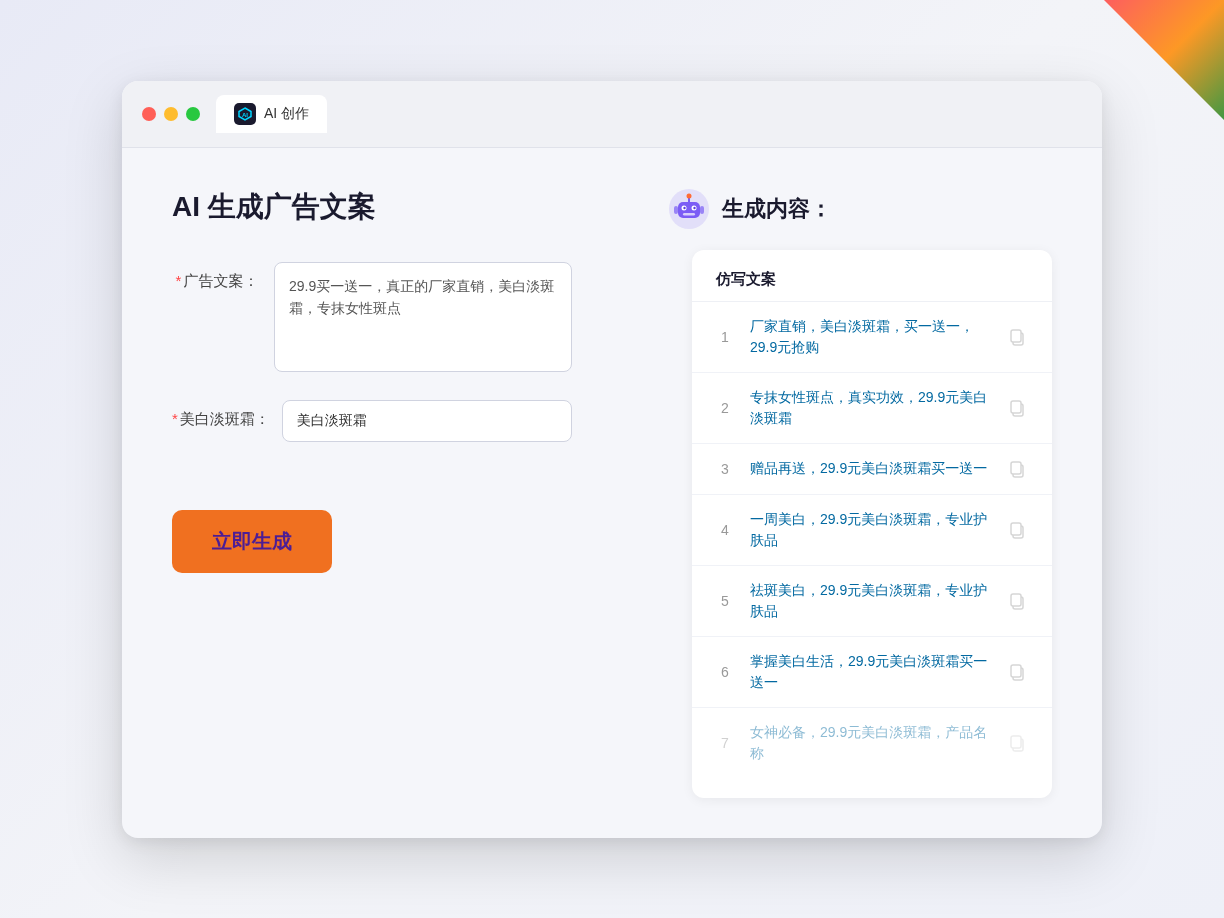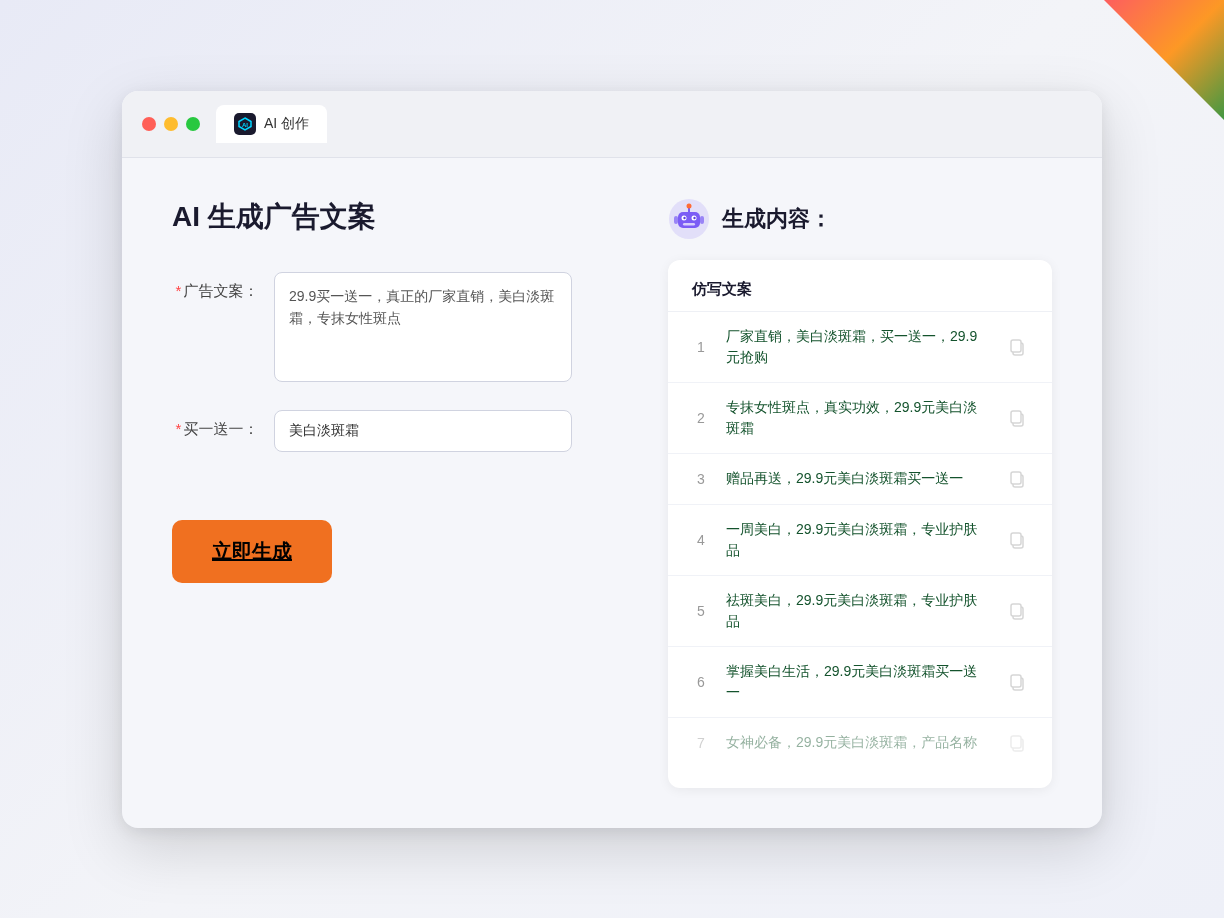--- a/index.html
+++ b/index.html
@@ -153,29 +153,28 @@
       font-size: 14px;
       color: #333;
       background: #fff;
       outline: none;
       font-family: Liberation Serif, serif;
     }
 
     .generate-btn {
       margin-top: 40px;
       background: #f07020;
-      color: #000000;
+      color: #4c1d95;
       border: none;
       border-radius: 10px;
       padding: 18px 40px;
       font-size: 20px;
       font-weight: 600;
       cursor: pointer;
       font-family: inherit;
-      text-decoration: underline;
     }
 
     
     .right-panel {
       flex: 1;
     }
 
     .result-header {
       display: flex;
       align-items: center;
@@ -192,20 +191,21 @@
       font-size: 22px;
       font-weight: 600;
       color: #1a1a2e;
     }
 
     .result-container {
       background: #fff;
       border-radius: 12px;
       padding: 20px 0;
       box-shadow: 0 2px 12px rgba(0,0,0,0.06);
+      margin-left: 24px;
     }
 
     .result-col-header {
       padding: 0 24px 12px 24px;
       font-size: 15px;
       font-weight: 600;
       color: #1a1a2e;
       border-bottom: 1px solid #eef0f5;
     }
 
@@ -228,21 +228,21 @@
     .result-num {
       font-size: 14px;
       color: #999;
       min-width: 18px;
       text-align: center;
     }
 
     .result-text {
       flex: 1;
       font-size: 14px;
-      color: #14532d;
+      color: #0369a1;
       line-height: 1.5;
     }
 
     .copy-icon {
       width: 22px;
       height: 22px;
       opacity: 0.4;
       cursor: pointer;
       flex-shrink: 0;
       display: flex;
@@ -283,21 +283,21 @@
       <div class="form-group">
         <label class="form-label">
           <span class="required-star">*</span><span>广告文案：</span>
         </label>
         <textarea class="form-textarea" style="">29.9买一送一，真正的厂家直销，美白淡斑霜，专抹女性斑点</textarea>
       </div>
 
       
       <div class="form-group">
         <label class="form-label">
-          <span class="required-star">*</span><span>买一送一：</span>
+          <span class="required-star">*</span><span>美白淡斑霜：</span>
         </label>
         <input type="text" class="form-input" value="美白淡斑霜" style="">
       </div>
 
       
 
       
       <button class="generate-btn">立即生成</button>
     </div>
 

